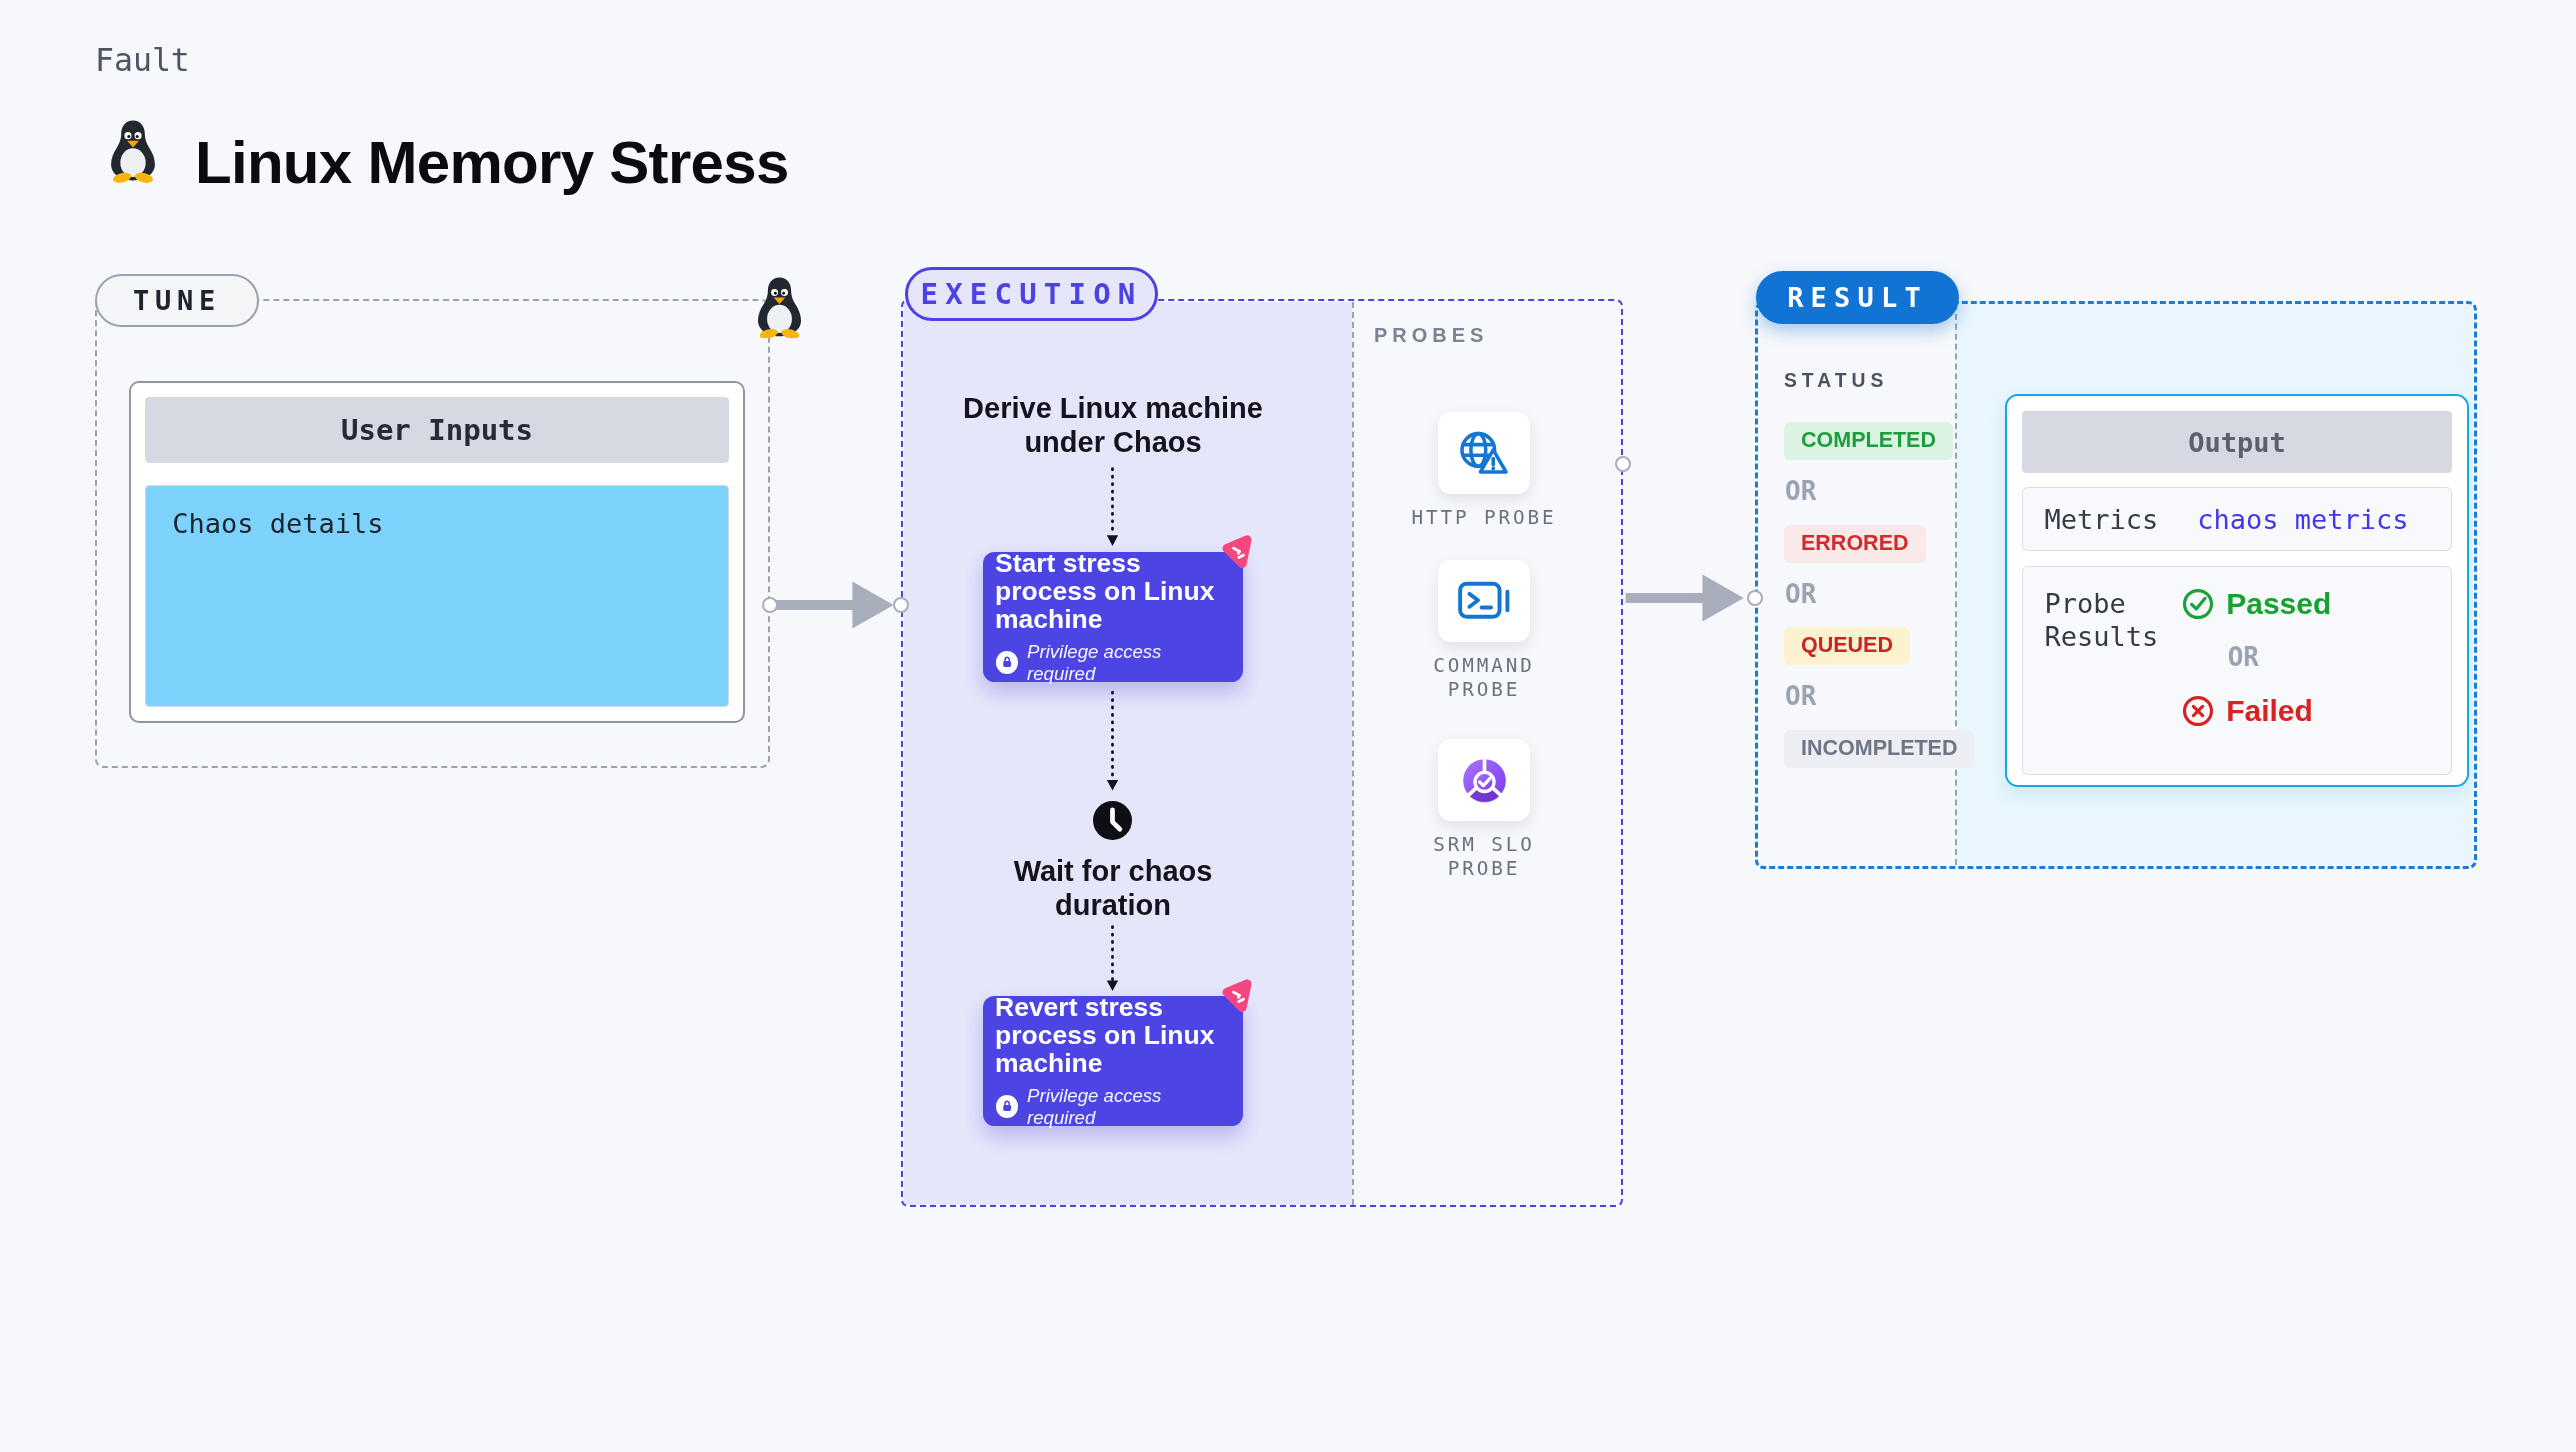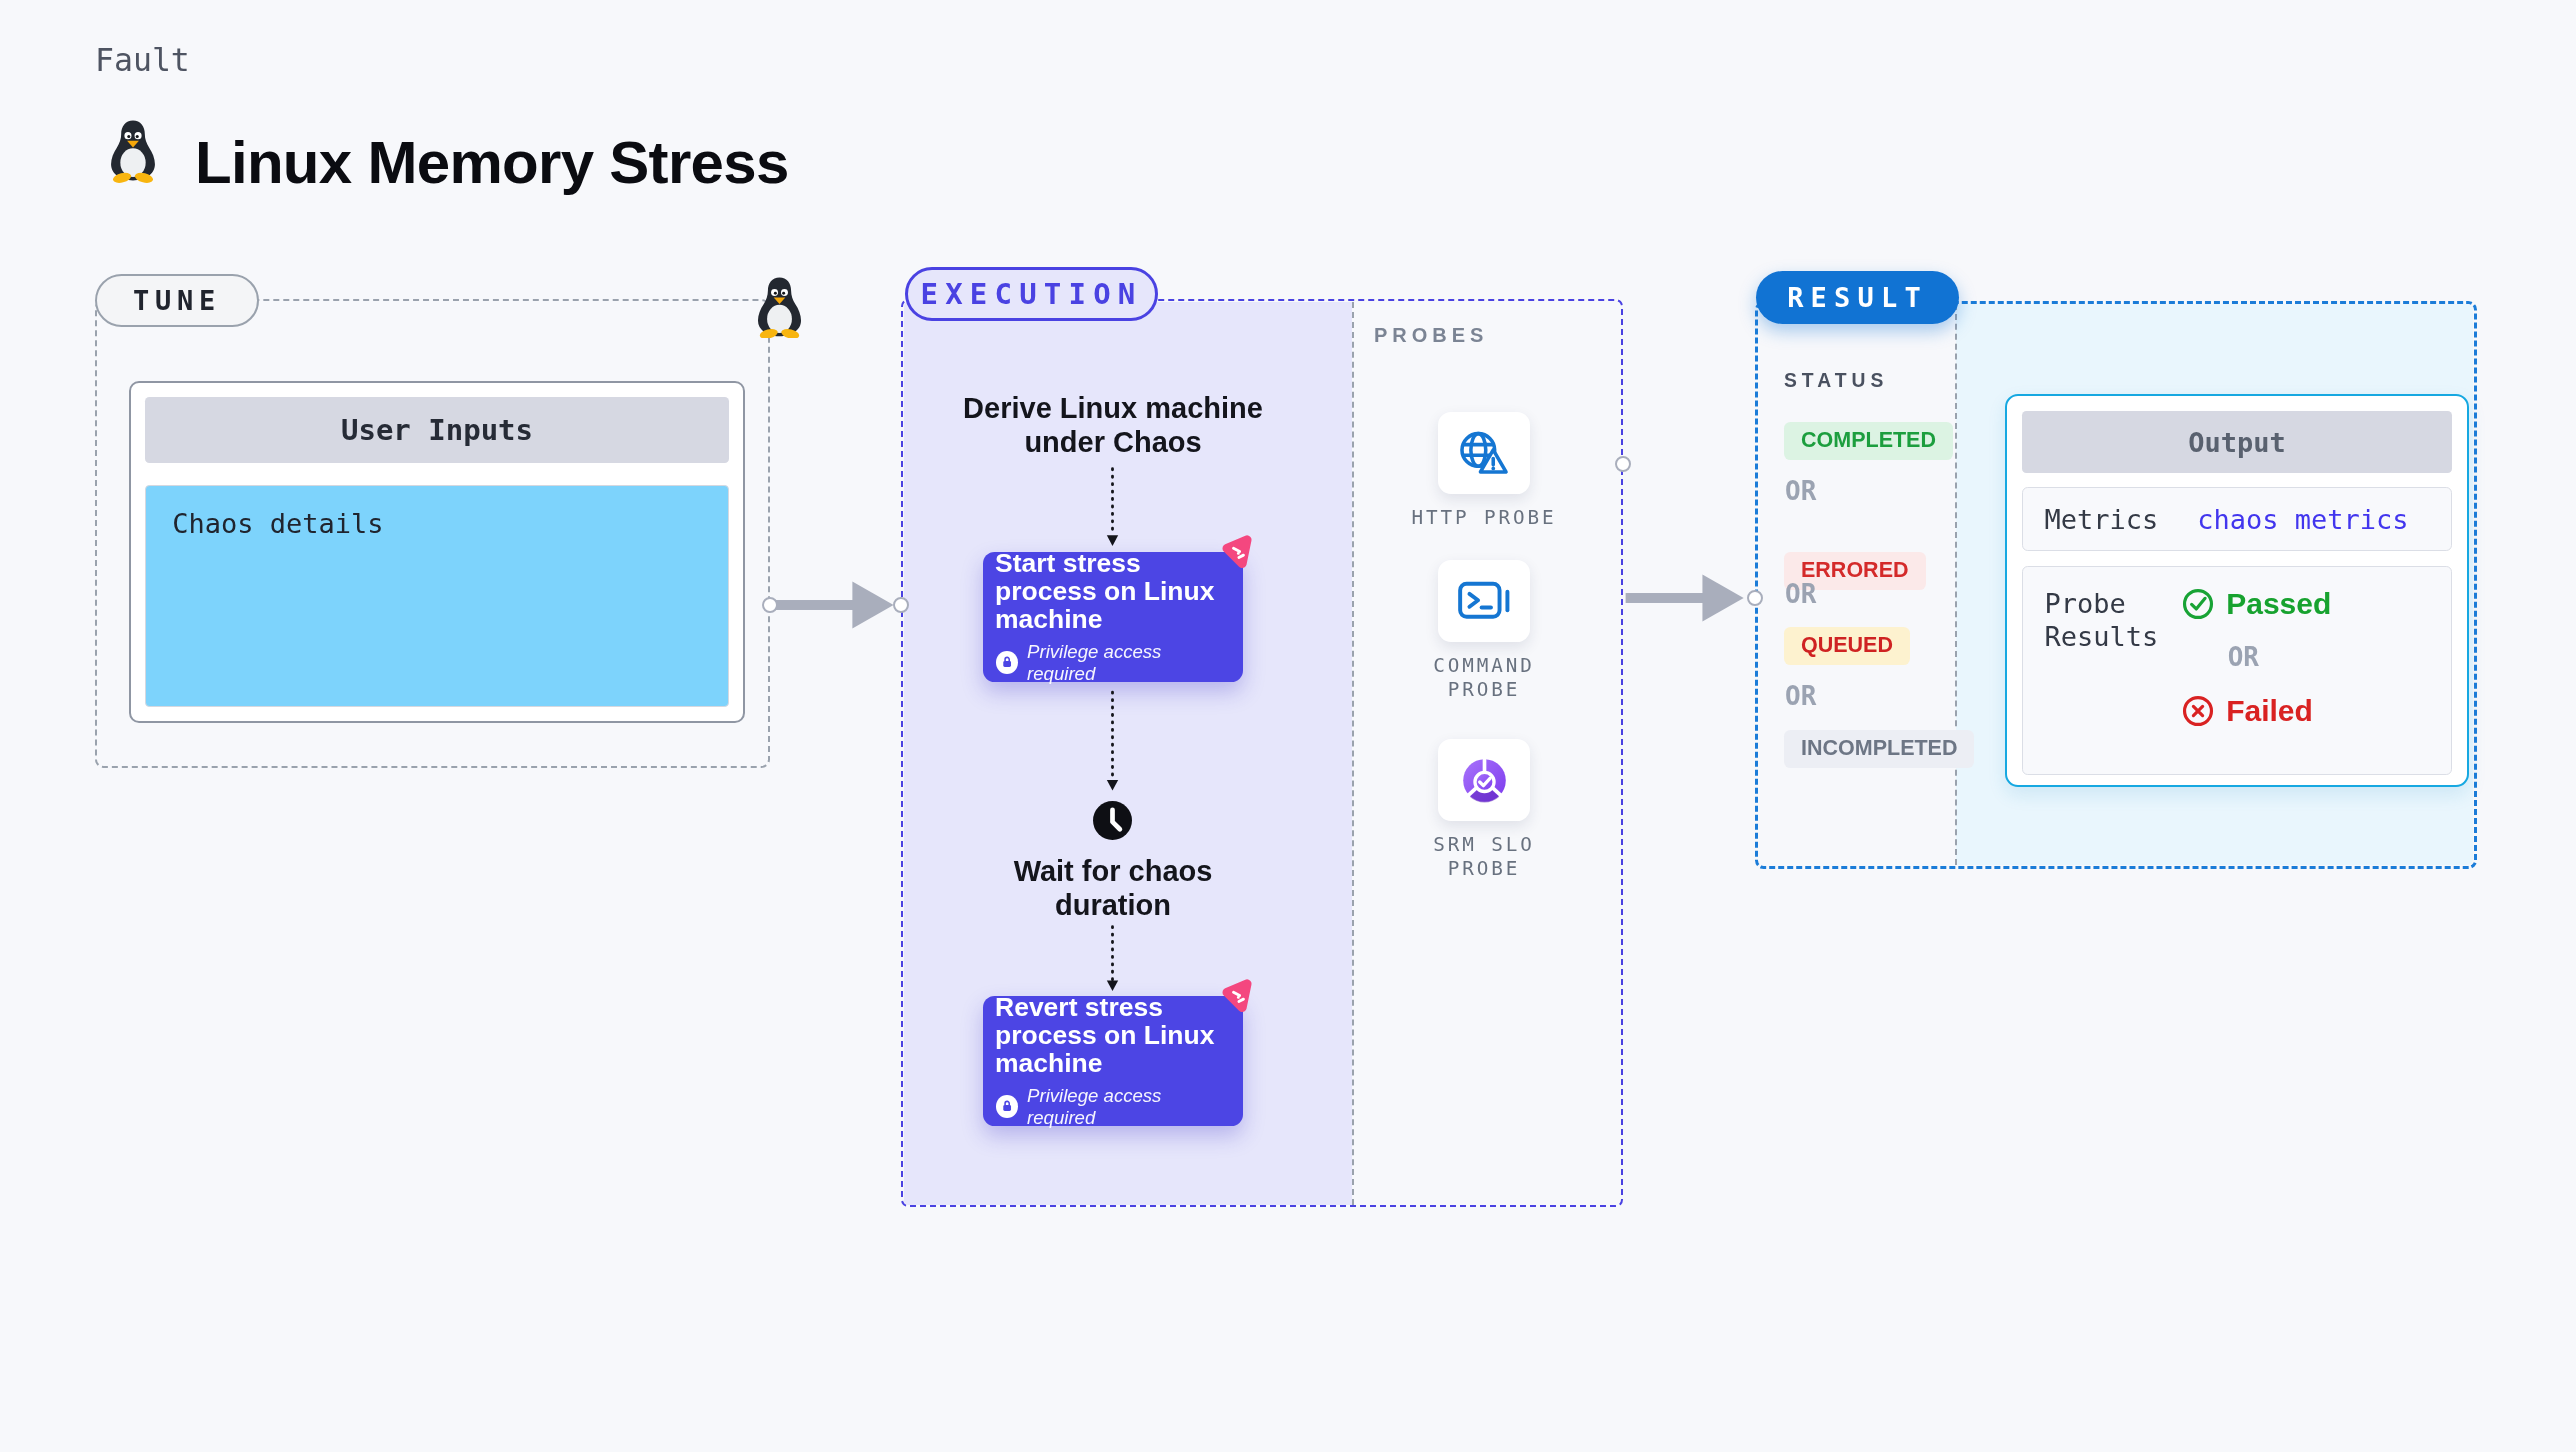--- a/index.html
+++ b/index.html
@@ -271,21 +271,21 @@
   <div class="cyan-panel" style="left:1956px;top:304px;width:517px;height:561px;"></div>
   <div class="v-div" style="left:1955px;top:304px;height:561px;"></div>
   <div class="pill pill-result" style="left:1756px;top:271px;width:203px;height:53px;z-index:4;">
     <span>RESULT</span>
   </div>
 
   <div class="status-label" style="left:1784px;top:370px;">STATUS</div>
 
   <div class="badge" style="left: 1784px; top: 422px; color: rgb(28, 158, 62); background: rgb(220, 243, 227);">COMPLETED</div>
   <div class="or" style="left:1785px;top:476px;">OR</div>
-  <div class="badge" style="left: 1784px; top: 552px; color: rgb(212, 42, 42); background: rgb(251, 233, 233);">ERRORED</div>
+  <div class="badge" style="left: 1784px; top: 525px; color: rgb(212, 42, 42); background: rgb(251, 233, 233);">ERRORED</div>
   <div class="or" style="left:1785px;top:579px;">OR</div>
   <div class="badge" style="left: 1784px; top: 627px; color: rgb(207, 34, 34); background: rgb(253, 242, 207);">QUEUED</div>
   <div class="or" style="left:1785px;top:681px;">OR</div>
   <div class="badge" style="left: 1784px; top: 730px; color: rgb(109, 118, 133); background: rgb(236, 238, 244);">INCOMPLETED</div>
 
   <div class="output-card" style="left:1985px;top:394px;width:464px;height:393px;margin-left:20px;">
     <div class="output-header">Output</div>
     <div class="o-row metrics-row">
       <span class="o-label">Metrics</span>
       <span class="metrics-value">chaos metrics</span>

